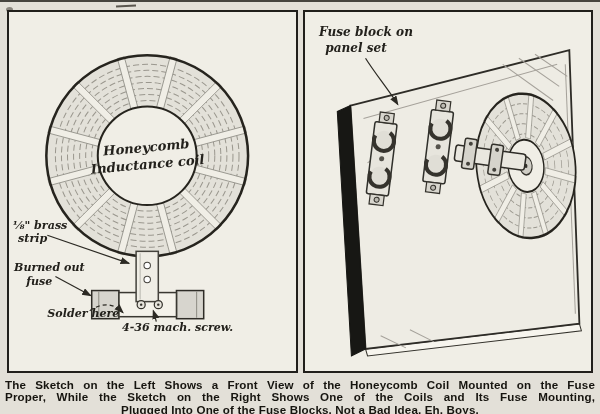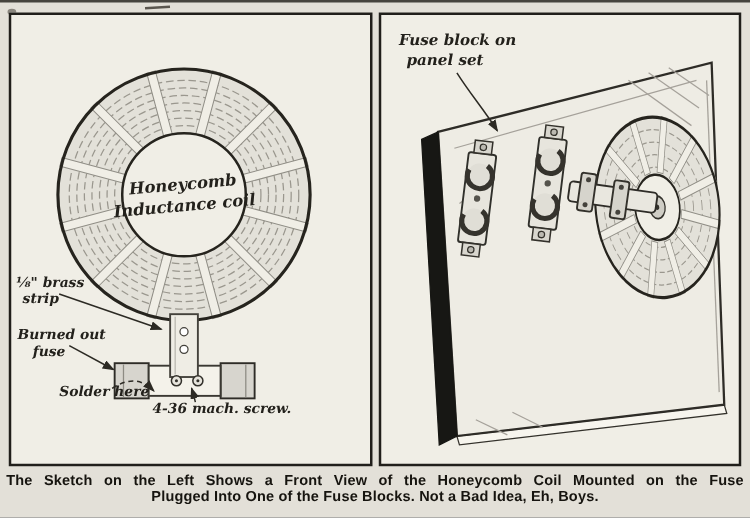--- a/index.html
+++ b/index.html
@@ -216,15 +216,16 @@
           <text x="14" y="24">Fuse block on</text>
           <text x="20" y="40">panel set</text>
           <path d="M60,46 C70,62 82,76 92,92" fill="none" stroke="#2c2a24" stroke-width="1.2" marker-end="url(#arrR)"></path>
         </g>
       </svg>
     </div>
   </div>
 
   <div class="caption">
     <div class="cap-line cap-just">The Sketch on the Left Shows a Front View of the Honeycomb Coil Mounted on the Fuse</div>
+    <div class="cap-line cap-just">Proper, While the Sketch on the Right Shows One of the Coils and Its Fuse Mounting,</div>
     <div class="cap-line cap-center">Plugged Into One of the Fuse Blocks.  Not a Bad Idea, Eh, Boys.</div>
   </div>
 </div>
 
 </body></html>

